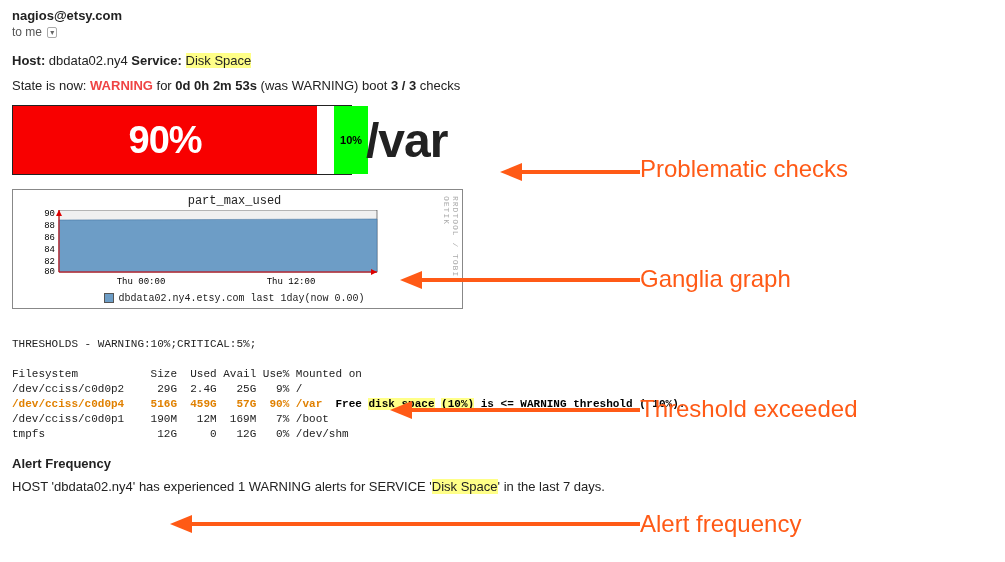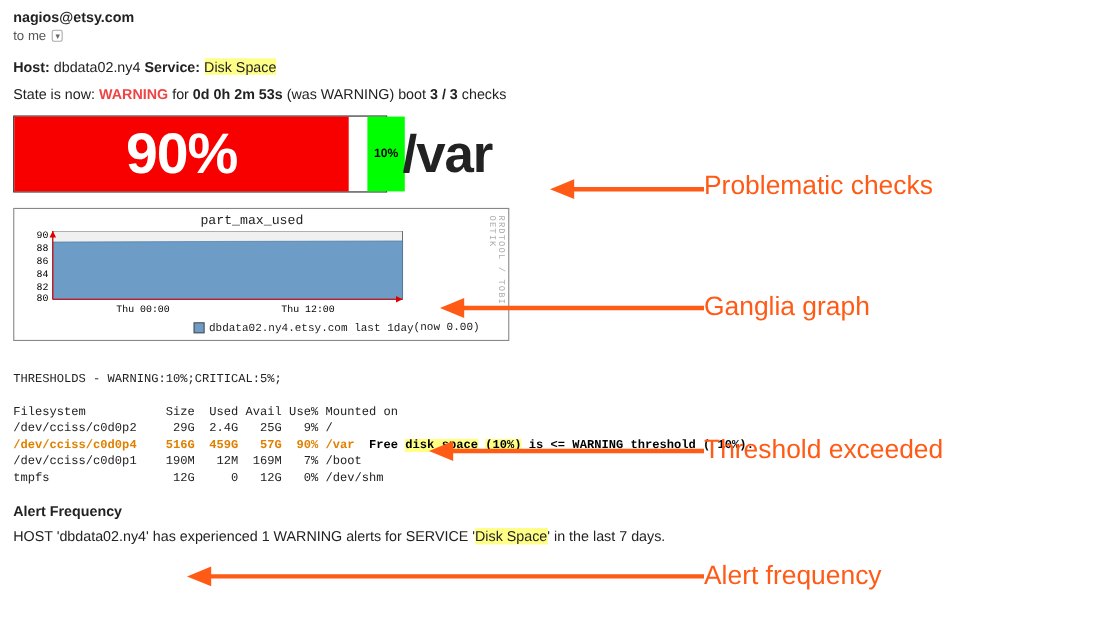--- a/index.html
+++ b/index.html
@@ -17,33 +17,33 @@
   .header-to .drop { display:inline-block; border:1px solid #aaa; padding:0 2px; font-size:8px; color:#666; margin-left:2px; vertical-align:middle; border-radius:2px;}
   .hostline { font-size: 13px; margin-bottom: 10px; }
   .hostline b { font-weight: bold; }
   .hl-yellow { background: #ffff88; }
   .stateline { font-size: 13px; margin-bottom: 12px; }
   .state-warn { color: #ef4444; font-weight: bold; }
   .bar-row { display:flex; align-items:center; gap: 10px; margin-bottom: 14px; position:relative; }
   .bar { display:flex; width: 340px; height: 70px; border:1px solid #222; }
   .bar-red { background: #f80000; display:flex; align-items:center; justify-content:center; }
   .bar-green { background: #00ff00; display:flex; align-items:center; justify-content:center;margin-left:17px; }
-  .bar-red-label { color:#fff; font-weight:bold; font-size:52px; font-family: Helvetica, Arial, sans-serif; letter-spacing:-1px;}
+  .bar-red-label { color:#fff; font-weight:bold; font-size:38px; font-family: Helvetica, Arial, sans-serif; letter-spacing:-1px;}
   .bar-green-label { color:#000; font-weight:bold; font-size:11px; }
   .volume-name { font-size:48px; font-weight:bold; font-family: Helvetica, Arial, sans-serif; letter-spacing:-1px; margin-left:4px;}
   .anno { color:#ff5a16; font-family: Helvetica, Arial, sans-serif; font-size:24px; position:absolute; white-space:nowrap;}
   .anno-1 { top: 155px; left: 640px; }
   .anno-2 { top: 265px; left: 640px; }
   .anno-3 { top: 395px; left: 640px; }
   .anno-4 { top: 510px; left: 640px; }
   .arrow { position:absolute; }
-  .graph-box { border:1px solid #888; width:451px; padding:4px 24px 4px 7px; background:#fff; margin-bottom:28px; position:relative;}
+  .graph-box { border:1px solid #888; width:451px; padding:4px 24px 4px 18px; background:#fff; margin-bottom:28px; position:relative;}
   .graph-title { text-align:center; font-family: "Courier New", monospace; font-size:12px; margin-bottom:2px; }
   .graph-side { position:absolute; right:2px; top:6px; color:#aaa; font-size:8px; font-family:"Courier New",monospace; writing-mode:vertical-rl; letter-spacing:1px;}
-  .graph-legend { font-family:"Courier New",monospace; font-size:10px; padding:2px 2px 0 2px; display:flex; align-items:center; justify-content:flex-end;}
+  .graph-legend { font-family:"Courier New",monospace; font-size:10px; padding:2px 2px 0 2px; display:flex; align-items:center; justify-content:center;}
   .legend-swatch { display:inline-block; width:10px; height:10px; background:#6d9dc6; border:1px solid #555; margin-right:4px; vertical-align:middle;}
   .mono-block { font-family:"Courier New",monospace; font-size:11px; line-height:15px; white-space:pre; margin-bottom:14px;}
   .row-warn { color:#e08000; font-weight:bold;}
   .row-warn-extra { color:#000; font-weight:bold;}
   .row-warn-extra .hl-yellow { font-weight:bold; }
   .percent-bg { background:#ffff88; }
   .alert-freq-title { font-weight:bold; font-size:13px; margin-bottom:8px; margin-top:6px;}
   .alert-freq-body { font-size:13px; }
 </style>
 </head>

